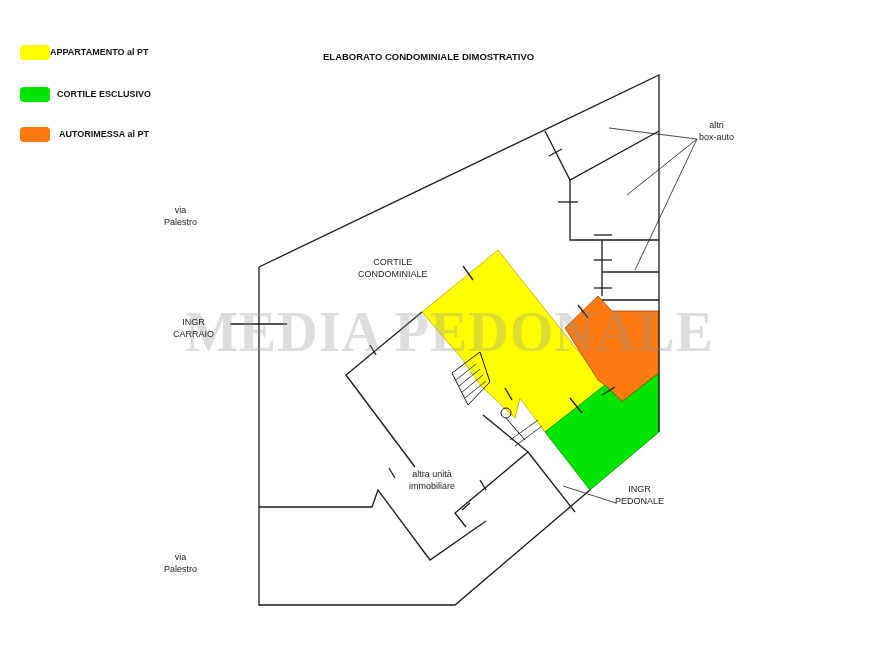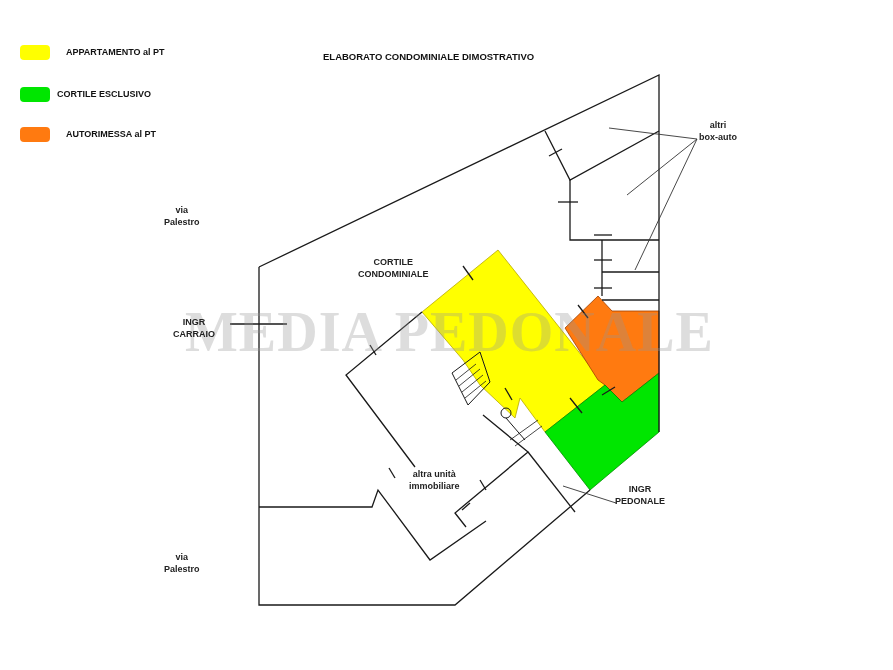--- a/index.html
+++ b/index.html
@@ -1,40 +1,40 @@
 <!DOCTYPE html>
 <html><head>
 <meta charset="utf-8">
 <style>
   html, body { margin:0; padding:0; background:#fff; }
   body { width:893px; height:670px; position:relative; overflow:hidden; font-family:"Liberation Sans", sans-serif; }
   .legend-item { position:absolute; left:20px; height:16px; display:flex; align-items:center; }
   .swatch { width:30px; height:15px; border-radius:4px; }
-  .legend-label { font-size:9px; font-weight:bold; color:#111; margin-left:16px; white-space:nowrap; }
-  .lbl { position:absolute; font-size:9px; font-weight:bold; color:#222; text-align:center; line-height:12px; white-space:nowrap; }
+  .legend-label { font-size:9px; font-weight:bold; color:#111; margin-left:0; white-space:nowrap; }
+  .lbl { position:absolute; font-size:9px; font-weight:normal; color:#222; text-align:center; line-height:12px; white-space:nowrap; }
   .title { position:absolute; left:323px; top:51px; font-size:9.5px; font-weight:bold; color:#111; white-space:nowrap; }
   svg.plan { position:absolute; left:0; top:0; }
   .watermark { position:absolute; left:185px; top:300px; font-family:"Liberation Serif", serif; font-size:56px; font-weight:bold; color:rgba(150,150,150,0.32); letter-spacing:1px; white-space:nowrap; }
 </style>
 </head>
 <body>
 
 <div class="title">ELABORATO CONDOMINIALE DIMOSTRATIVO</div>
 
 <div class="legend-item" style="top:44px;">
   <div class="swatch" style="background:#ffff00;"></div>
   <span class="legend-label">APPARTAMENTO al PT</span>
 </div>
 <div class="legend-item" style="top:86px;align-items:center;">
   <div class="swatch" style="background:#00e600;"></div>
   <span class="legend-label" style="margin-left:7px;">CORTILE ESCLUSIVO</span>
 </div>
 <div class="legend-item" style="top:126px;">
   <div class="swatch" style="background:#ff7a10;"></div>
-  <span class="legend-label" style="">AUTORIMESSA al PT</span>
+  <span class="legend-label" style="margin-left:9px;">AUTORIMESSA al PT</span>
 </div>
 
 <svg class="plan" width="893" height="670" viewBox="0 0 893 670">
 
   <polygon points="422,312 498,250 605,385 545,432 520,398 515,418 480,385 463,360" fill="#ffff00" stroke="#b8a800" stroke-width="0.8"></polygon>
   <polygon points="565,328 598,296 612,311 659,311 659,373 622,402 605,385 598,380" fill="#ff7a10" stroke="#a04000" stroke-width="0.8"></polygon>
   <polygon points="545,432 605,385 622,402 659,373 659,432 590,490" fill="#00e600" stroke="#008a00" stroke-width="0.8"></polygon>
 
   <g stroke="#1a1a1a" fill="none" stroke-width="1.3">
 

